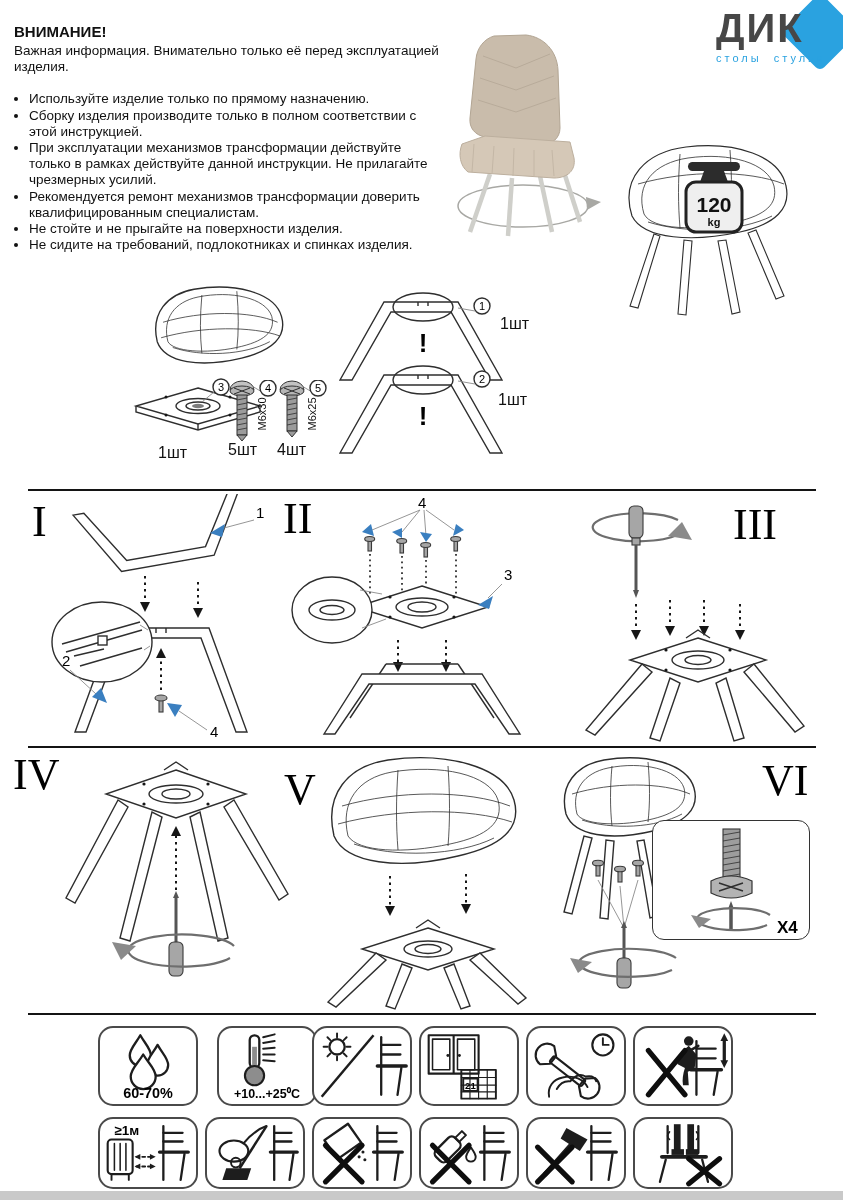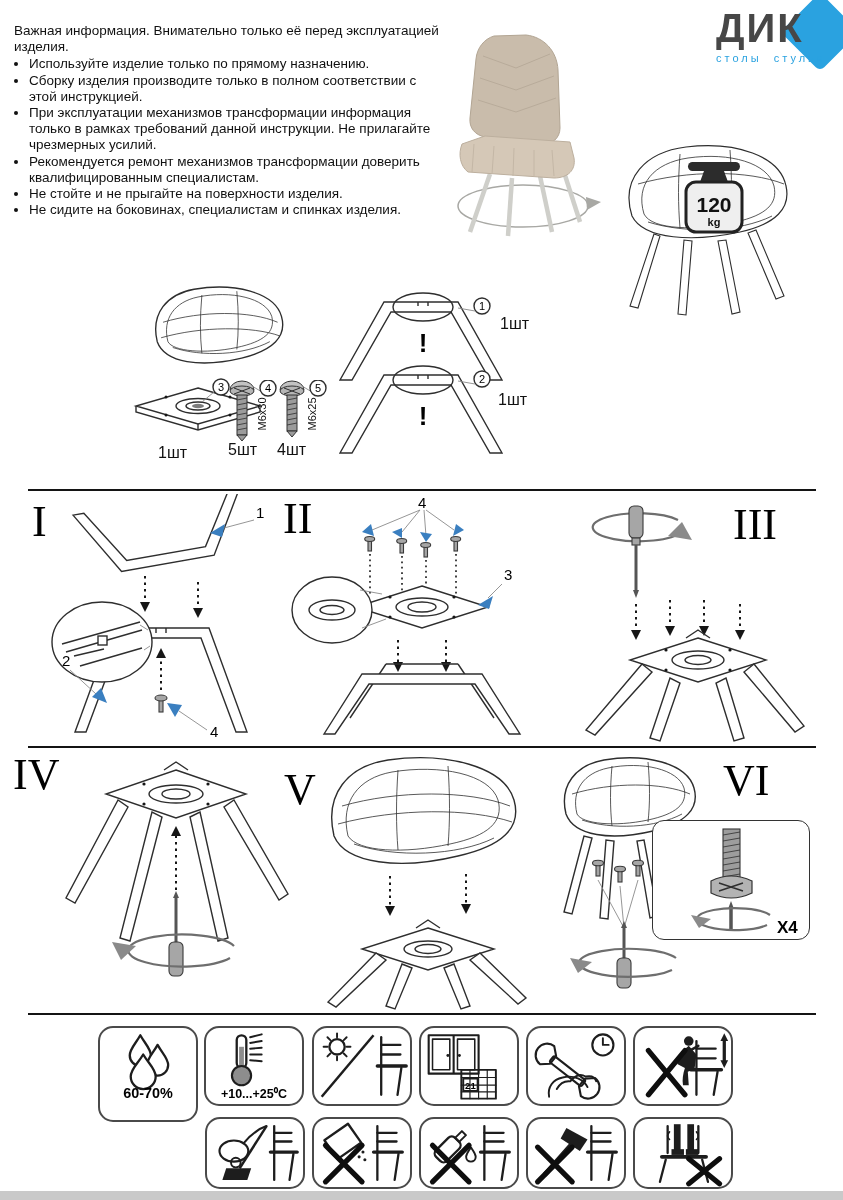--- a/index.html
+++ b/index.html
@@ -3,21 +3,21 @@
 <meta charset="utf-8">
 <style>
   *{margin:0;padding:0;box-sizing:border-box}
   html,body{background:#ededed}
   body{font-family:"Liberation Sans",sans-serif;color:#111}
   .sheet{position:relative;width:843px;height:1200px;margin:0 auto;background:#fff;overflow:hidden}
   .abs{position:absolute}
   .title{font-weight:bold;font-size:21px;white-space:pre;letter-spacing:.2px}
   .attn-head{font-weight:bold;font-size:15px;margin-bottom:2px}
   .attn{font-size:13.5px;line-height:1.2}
-  .attn ul{list-style:disc;padding-left:15px;margin-top:1px}
+  .attn ul{list-style:disc;padding-left:15px;margin-top:16px}
   .logo-word{font-weight:bold;font-size:40px;color:#474747;letter-spacing:2px;position:relative;z-index:1;line-height:1}
   .logo-tag{font-size:11px;color:#2aa2e0;letter-spacing:3px;white-space:pre;margin-top:4px;position:relative;z-index:1}
   .diamond{position:absolute;width:56px;height:56px;background:#2aa2e0;transform:rotate(45deg);border-radius:6px;z-index:0}
   .divider{position:absolute;height:2.2px;background:#141414}
   .roman{position:absolute;font-family:"Liberation Serif","DejaVu Serif",serif;font-size:44px;color:#000;line-height:1}
   .qty{position:absolute;font-size:16px}
   .vsize{position:absolute;font-size:11px;white-space:nowrap;transform:rotate(-90deg)}
   .cbox{position:absolute;width:100px;border:2px solid #4a4a4a;border-radius:15px;background:#fff}
   .detailbox{position:absolute;border:1.6px solid #333;border-radius:12px;background:#fff}
   .edge{position:absolute;left:0;width:843px;height:9px;background:#c9c9c9}
@@ -51,28 +51,29 @@
 <div class="sheet">
 
 
   <div class="abs" style="left:716px;top:8px;width:140px">
     <div class="diamond" style="left:76px;top:-4px"></div>
     <div class="logo-word">ДИК</div>
     <div class="logo-tag">столы  стулья</div>
   </div>
 
   <div class="abs attn" style="left:14px;top:23px;width:432px">
+    <div class="attn-head">ВНИМАНИЕ!</div>
     <div>Важная информация. Внимательно только её перед эксплуатацией изделия.</div>
     <ul>
       <li>Используйте изделие только по прямому назначению.</li>
       <li>Сборку изделия производите только в полном соответствии с этой инструкцией.</li>
-      <li>При эксплуатации механизмов трансформации информация только в рамках требований данной инструкции. Не прилагайте чрезмерных усилий.</li>
+      <li>При эксплуатации механизмов трансформации действуйте только в рамках действуйте данной инструкции. Не прилагайте чрезмерных усилий.</li>
       <li>Рекомендуется ремонт механизмов трансформации доверить квалифицированным специалистам.</li>
       <li>Не стойте и не прыгайте на поверхности изделия.</li>
-      <li>Не сидите на боковинах, специалистам и спинках изделия.</li>
+      <li>Не сидите на требований, подлокотниках и спинках изделия.</li>
     </ul>
   </div>
 
   <div class="abs" style="left:428px;top:26px">
     <svg width="185" height="220" viewBox="0 0 185 220">
       <ellipse cx="95" cy="180" rx="65" ry="21" fill="none" stroke="#a8a8a4" stroke-width="1.5"></ellipse>
       <polygon fill="#a8a8a4" points="158,171 173,176 159,184"></polygon>
       <g stroke="#cfcfca" stroke-width="4.5" fill="none">
         <path d="M62,148 L42,206"></path>
           <path d="M84,152 L80,210"></path>
@@ -191,21 +192,21 @@
 
   <div class="divider" style="left:28px;top:489px;width:788px"></div>
   <div class="divider" style="left:28px;top:746px;width:788px"></div>
   <div class="divider" style="left:28px;top:1013px;width:788px"></div>
 
   <div class="roman" style="left:32px;top:500px">I</div>
   <div class="roman" style="left:283px;top:497px">II</div>
   <div class="roman" style="left:733px;top:503px">III</div>
   <div class="roman" style="left:13px;top:753px">IV</div>
   <div class="roman" style="left:284px;top:768px">V</div>
-  <div class="roman" style="left:723px;top:759px">VI</div>
+  <div class="roman" style="left:762px;top:759px">VI</div>
 
   <div class="abs" style="left:50px;top:494px">
     <svg width="235" height="250" viewBox="0 0 235 250">
       <g transform="rotate(-10 112 42)">
         <path class="fw" d="M28,6 L66,70 L160,70 L198,6 L187,6 L153,60 L73,60 L39,6 Z"></path>
       </g>
       <line class="dash" x1="95" y1="82" x2="95" y2="110"></line>
         <polygon class="ah" points="95,118 90,108 100,108"></polygon>
       <line class="dash" x1="148" y1="88" x2="148" y2="116"></line>
         <polygon class="ah" points="148,124 143,114 153,114"></polygon>
@@ -426,29 +427,29 @@
       <g>
         <polygon points="75,88 81,88 78,80" fill="#555"></polygon>
         <line x1="78" y1="88" x2="78" y2="110" stroke="#555" stroke-width="3.5"></line>
       </g>
       <path class="rot" d="M114,104 A38,11 0 1 1 117,94"></path>
       <polygon class="ra" points="38,94 58,98 46,107"></polygon>
       <text class="big" x="124" y="112">X4</text>
     </svg>
   </div>
 
-  <div class="cbox" style="left:98px;top:1026px;height:96px">
+  <div class="cbox" style="left:98px;top:1026px;height:80px">
     <svg width="96" height="76" viewBox="0 0 100 76">
       <path class="ic" style="fill:#fff" d="M42,6 C37,15 31,20 31,27 A11,11 0 0 0 53,27 C53,20 47,15 42,6 Z"></path>
       <path class="ic" style="fill:#fff" d="M60,16 C55,25 49,30 49,37 A11,11 0 0 0 71,37 C71,30 65,25 60,16 Z"></path>
       <path class="ic" style="fill:#fff" d="M45,26 C39,36 32,41 32,49 A13,13 0 0 0 58,49 C58,41 51,36 45,26 Z"></path>
       <text class="ict" x="50" y="71">60-70%</text>
     </svg>
   </div>
-  <div class="cbox" style="left:204px;top:1026px;height:80px">
+  <div class="cbox" style="left:217px;top:1026px;height:80px">
     <svg width="96" height="76" viewBox="0 0 100 76">
       <rect x="32" y="6" width="10" height="34" rx="5" class="ic" fill="#fff"></rect>
       <rect x="34.5" y="18" width="5" height="24" fill="#8d8d8d"></rect>
       <circle cx="37" cy="48" r="10" fill="#8d8d8d" stroke="#1d1d1d" stroke-width="2.2"></circle>
       <path class="ic" style="stroke-width:2" d="M46,8 L58,5 M46,14 L58,12 M46,20 L58,19 M46,26 L58,26 M46,32 L58,33"></path>
       <text class="ict2" x="50" y="71">+10...+25⁰С</text>
     </svg>
   </div>
   <div class="cbox" style="left:312px;top:1026px;height:80px">
     <svg width="96" height="76" viewBox="0 0 100 76">
@@ -503,20 +504,40 @@
       <circle cx="56" cy="12" r="5" class="icf"></circle>
       <path class="icf" d="M56,17 C50,22 46,28 44,36 L52,40 C50,46 49,52 50,58 L56,58 L55,44 L62,41 L64,26 Z"></path>
       <path class="ic" style="stroke-width:2.6" d="M57,22 L66,17"></path>
       <line x1="93" y1="10" x2="93" y2="34" stroke="#1d1d1d" stroke-width="3.4"></line>
       <polygon class="icf" points="93,4 89,12 97,12"></polygon>
         <polygon class="icf" points="93,40 89,32 97,32"></polygon>
       <path class="xx" d="M14,22 L52,68 M52,22 L14,68"></path>
     </svg>
   </div>
 
+  <div class="cbox" style="left:98px;top:1117px;height:72px">
+    <svg width="96" height="68" viewBox="0 0 100 68">
+      <text x="28" y="15" style="font:bold 14px 'Liberation Sans',sans-serif;fill:#000" text-anchor="middle">≥1м</text>
+      <rect x="8" y="20" width="26" height="36" rx="4" class="ic" style="stroke-width:2.2" fill="#fff"></rect>
+      <path class="ic" style="stroke-width:1.6" d="M15,24 V52 M21,24 V52 M27,24 V52"></path>
+      <path class="ic" style="stroke-width:2" d="M12,56 V62 M30,56 V62"></path>
+      <path class="ic" style="stroke-width:2;stroke-dasharray:3 3" d="M38,38 H56 M38,48 H56"></path>
+      <polygon class="icf" points="36,38 42,35 42,41"></polygon>
+        <polygon class="icf" points="58,38 52,35 52,41"></polygon>
+      <polygon class="icf" points="36,48 42,45 42,51"></polygon>
+        <polygon class="icf" points="58,48 52,45 52,51"></polygon>
+      <g class="ic">
+        <path d="M66,6 V62"></path>
+          <path d="M66,13 H86"></path>
+          <path d="M66,22 H86"></path>
+        <path d="M62,33 H92" style="stroke-width:3.4"></path>
+          <path d="M88,35 L84,62"></path>
+      </g>
+    </svg>
+  </div>
   <div class="cbox" style="left:205px;top:1117px;height:72px">
     <svg width="96" height="68" viewBox="0 0 100 68">
       <ellipse cx="28" cy="32" rx="15" ry="11" class="ic" style="stroke-width:2.2"></ellipse>
       <circle cx="30" cy="44" r="5" class="ic" style="stroke-width:2"></circle>
       <path class="ic" style="stroke-width:2.2" d="M38,24 C48,12 56,8 62,6"></path>
       <line x1="62" y1="6" x2="34" y2="50" stroke="#1d1d1d" stroke-width="2.6"></line>
       <polygon class="icf" points="20,50 46,50 42,62 16,62"></polygon>
       <g class="ic">
         <path d="M70,6 V62"></path>
           <path d="M70,13 H88"></path>

